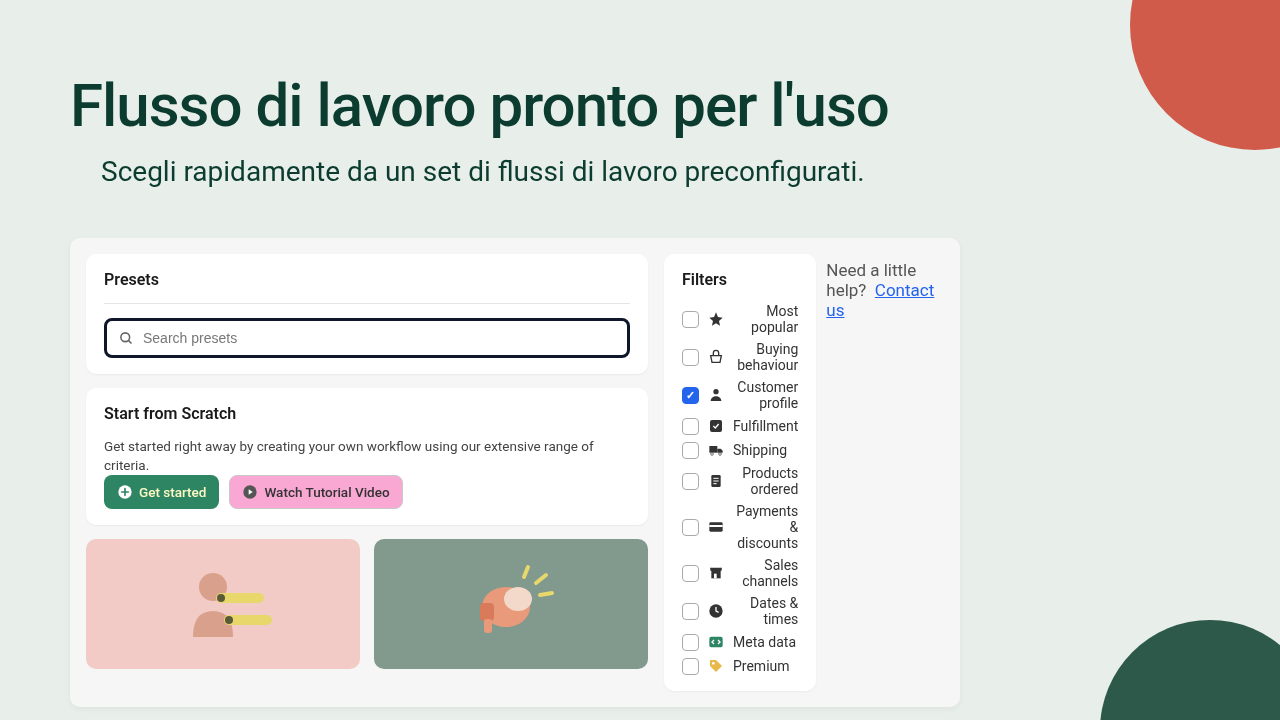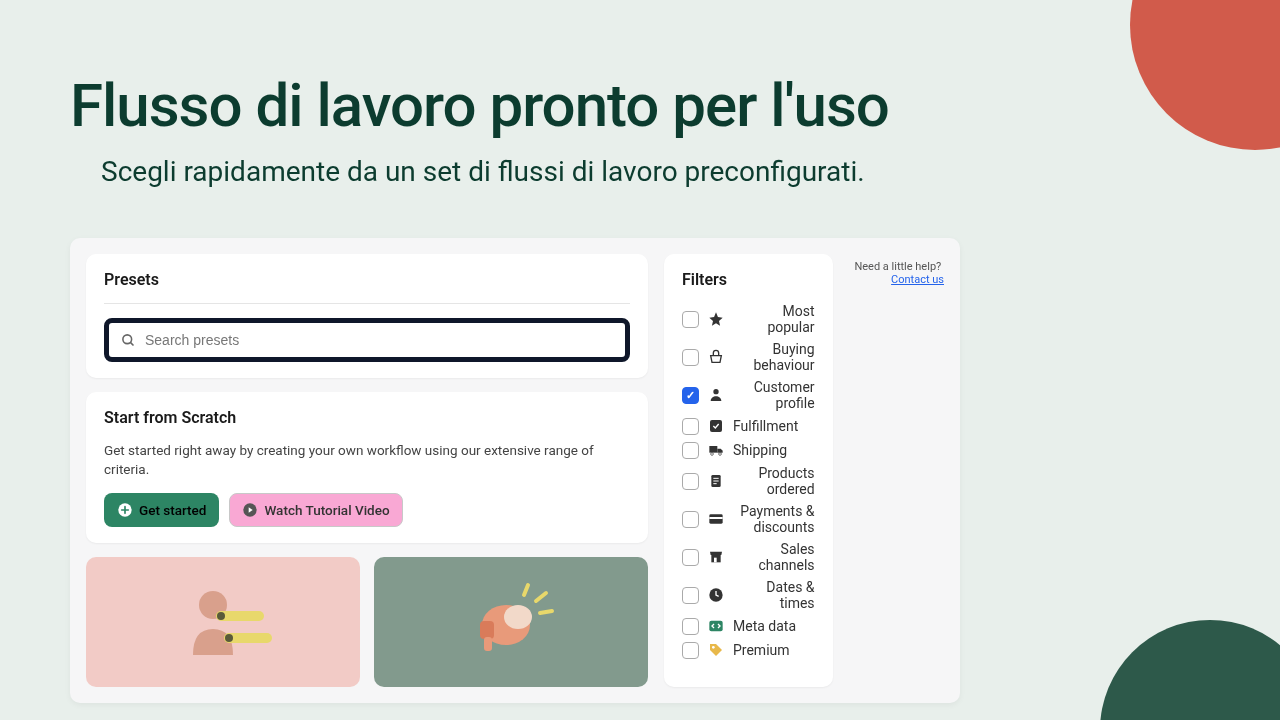--- a/index.html
+++ b/index.html
@@ -72,54 +72,53 @@
 }
 .divider {
   height: 1px;
   background: #e5e5e5;
   margin-bottom: 14px;
 }
 .search-wrap {
   display: flex;
   align-items: center;
   gap: 8px;
-  border: 5px solid #0f172a;
+  border: 3px solid #0f172a;
   border-radius: 8px;
   padding: 8px 10px;
   background: #fff;
 }
 .search-wrap input {
   border: none;
   outline: none;
   flex: 1;
   font-size: 14px;
   color: #333;
 }
 .search-wrap input::placeholder { color: #777; }
 .scratch-desc {
   font-size: 13.5px;
   color: #444;
   line-height: 1.4;
-  margin-bottom: 14px;
 }
 .btn-row { display: flex; gap: 10px; }
 .btn {
   display: inline-flex;
   align-items: center;
   gap: 6px;
   padding: 8px 12px;
   border-radius: 8px;
   font-size: 13.5px;
   font-weight: 500;
   cursor: pointer;
   border: 1px solid transparent;
 }
 .btn-primary {
   background: #2d8564;
-  color: #000000;
+  color: #fef9c3;
 }
 .btn-secondary {
   background: #f9a8d4;
   color: #333;
   border: 1px solid #c8c8c8;
 }
 .preset-grid {
   display: flex;
   gap: 14px;
 }
@@ -165,22 +164,22 @@
 }
 .filter-icon {
   width: 18px;
   height: 18px;
   display: flex;
   align-items: center;
   justify-content: center;
   flex-shrink: 0;
 }
 .help-row {
-  text-align: right;
-  font-size: 11px;
+  text-align: left;
+  font-size: 17px;
   color: #555;
   padding: 6px 0;
 }
 .help-row a { color: #2463eb; text-decoration: underline; }
 svg { display: block; }
 </style>
 </head>
 <body>
 
 <div class="corner-red"></div>

